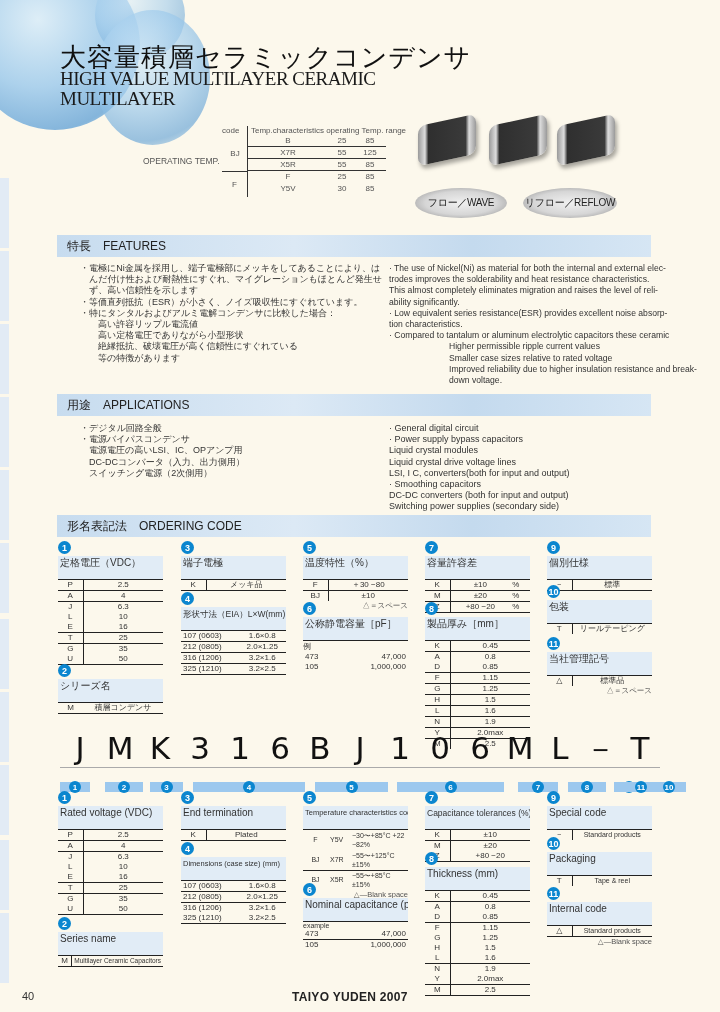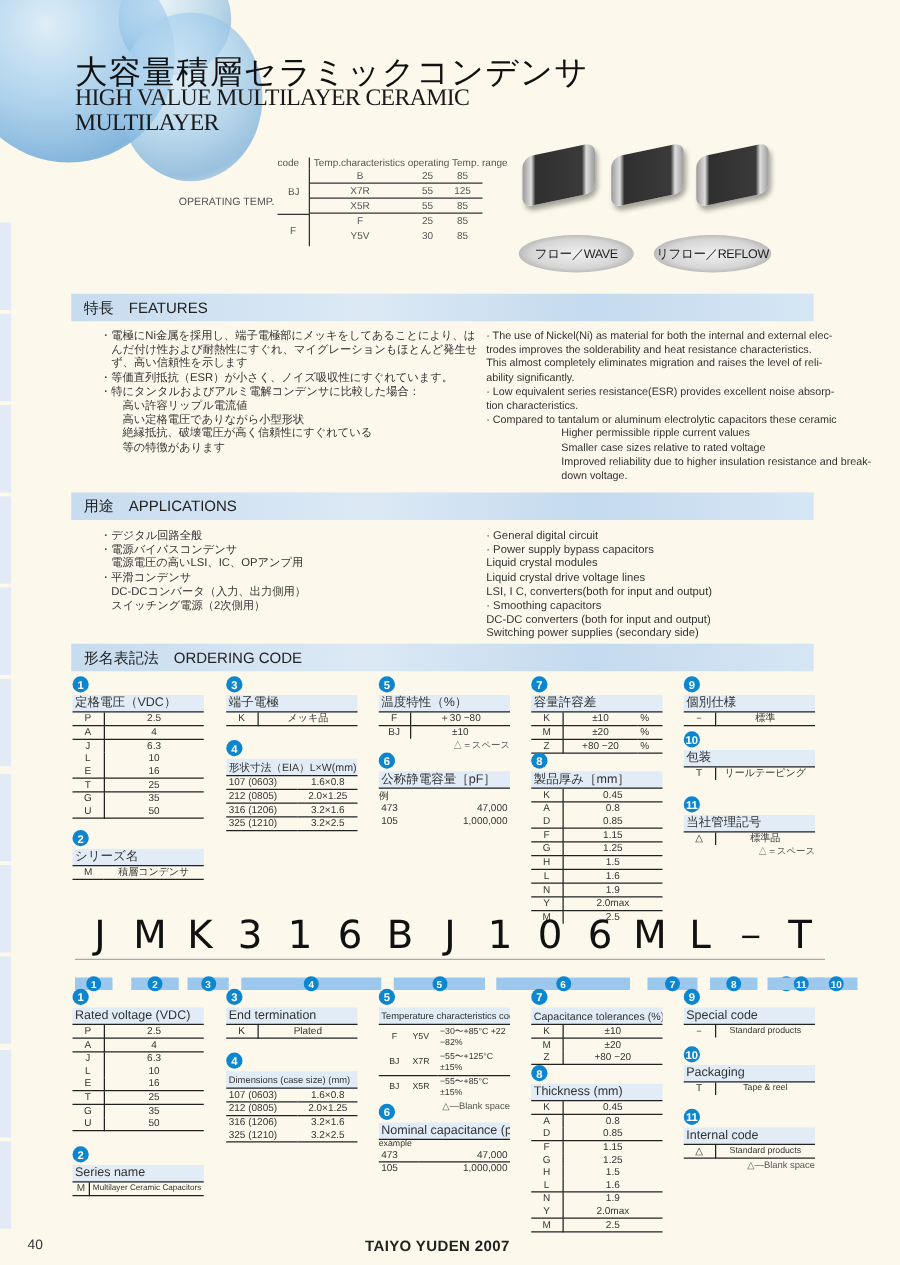--- a/index.html
+++ b/index.html
@@ -10,21 +10,21 @@
   .title-jp { left: 60px; top: 40px; font-size: 26px; font-family: Liberation Mono, monospace; color: #111; letter-spacing: 1px; }
   .title-en { left: 60px; font-family: "Liberation Serif", serif; font-size: 19px; color: #1a1a1a; letter-spacing: -0.5px; }
   .chip { position: absolute; width: 58px; height: 40px; border-radius: 8px; background: linear-gradient(90deg,#9a9a9a 0%,#ddd 12%,#2f2f2f 18%,#3a3a3a 82%,#ddd 88%,#9a9a9a 100%); transform: skewY(-12deg); box-shadow: 2px 4px 4px rgba(0,0,0,.35); }
   .pill { position: absolute; height: 30px; border-radius: 50%; background: radial-gradient(ellipse at center, #f0f0f0 0%, #d6d6d6 55%, #8a8a8a 100%); font-size: 10px; display: flex; align-items: center; justify-content: center; color: #222; letter-spacing: -0.3px; }
   .section-bar { position: absolute; left: 57px; width: 594px; height: 22px; background: linear-gradient(90deg,#c7dcef 0%,#dce9f5 40%,#c4daee 70%,#d6e6f4 100%); font-size: 12px; color: #222; padding-left: 10px; display: flex; align-items: center; }
   .para { position: absolute; font-size: 9px; line-height: 11.2px; color: #333; margin-left: 20px; }
   .para div { white-space: nowrap; }
   .indent2 { padding-left: 60px; }
   .badge { display: inline-flex; width: 13px; height: 13px; border-radius: 50%; background: #0b86cf; color: #fff; font-size: 9px; font-weight: bold; align-items: center; justify-content: center; }
   .code-block { position: absolute; font-size: 8px; color: #333; }
-  .code-block .hdr { background: #e1ecf6; font-size: 10px; height: 14px; line-height: 14px; padding-left: 2px; border-bottom: 1px solid #222; margin-top: 2px; white-space: nowrap; overflow: hidden; }
+  .code-block .hdr { background: #e1ecf6; font-size: 10px; height: 24px; line-height: 14px; padding-left: 2px; border-bottom: 1px solid #222; margin-top: 2px; white-space: nowrap; overflow: hidden; }
   .code-block table { border-collapse: collapse; width: 100%; }
   .code-block td { height: 10px; line-height: 10px; padding: 0 2px; }
   .code-block td.k { width: 25px; text-align: center; border-right: 1px solid #222; }
   .code-block tr.bl td { border-bottom: 1px solid #222; }
   .code-block .note { text-align: right; font-size: 7.5px; color: #555; }
   .pn-row { position: absolute; left: 60px; top: 730px; width: 600px; height: 38px; display: flex; justify-content: space-between; align-items: flex-end; border-bottom: 1px solid #aaa; padding: 0 5px 2px 5px; }
   .pn-char { font-size: 31px; color: #111; font-family: "DejaVu Sans", sans-serif; width: 30px; text-align: center; line-height: 34px; }
   .pn-segs { position: absolute; left: 60px; top: 782px; width: 600px; height: 10px; }
   .seg { position: absolute; height: 10px; background: #9cc8ee; display: flex; align-items: center; justify-content: center; }
   .seg .badge { width: 12px; height: 12px; font-size: 8px; }
@@ -131,21 +131,20 @@
   <div class="indent2">Smaller case sizes relative to rated voltage</div>
   <div class="indent2">Improved reliability due to higher insulation resistance and break-</div>
   <div class="indent2">down voltage.</div>
 </div>
 
 <div class="section-bar" style="top:394px">用途　APPLICATIONS</div>
 <div class="para" style="left:60px;top:423px;width:290px">
   <div>・デジタル回路全般</div>
   <div>・電源バイパスコンデンサ</div>
   <div>　電源電圧の高いLSI、IC、OPアンプ用</div>
-  <div>・平滑コンデンサ</div>
   <div>　DC-DCコンバータ（入力、出力側用）</div>
   <div>　スイッチング電源（2次側用）</div>
 </div>
 <div class="para" style="left:369px;top:423px;width:290px">
   <div>· General digital circuit</div>
   <div>· Power supply bypass capacitors</div>
   <div>  Liquid crystal modules</div>
   <div>  Liquid crystal drive voltage lines</div>
   <div>  LSI, I C, converters(both for input and output)</div>
   <div>· Smoothing capacitors</div>

